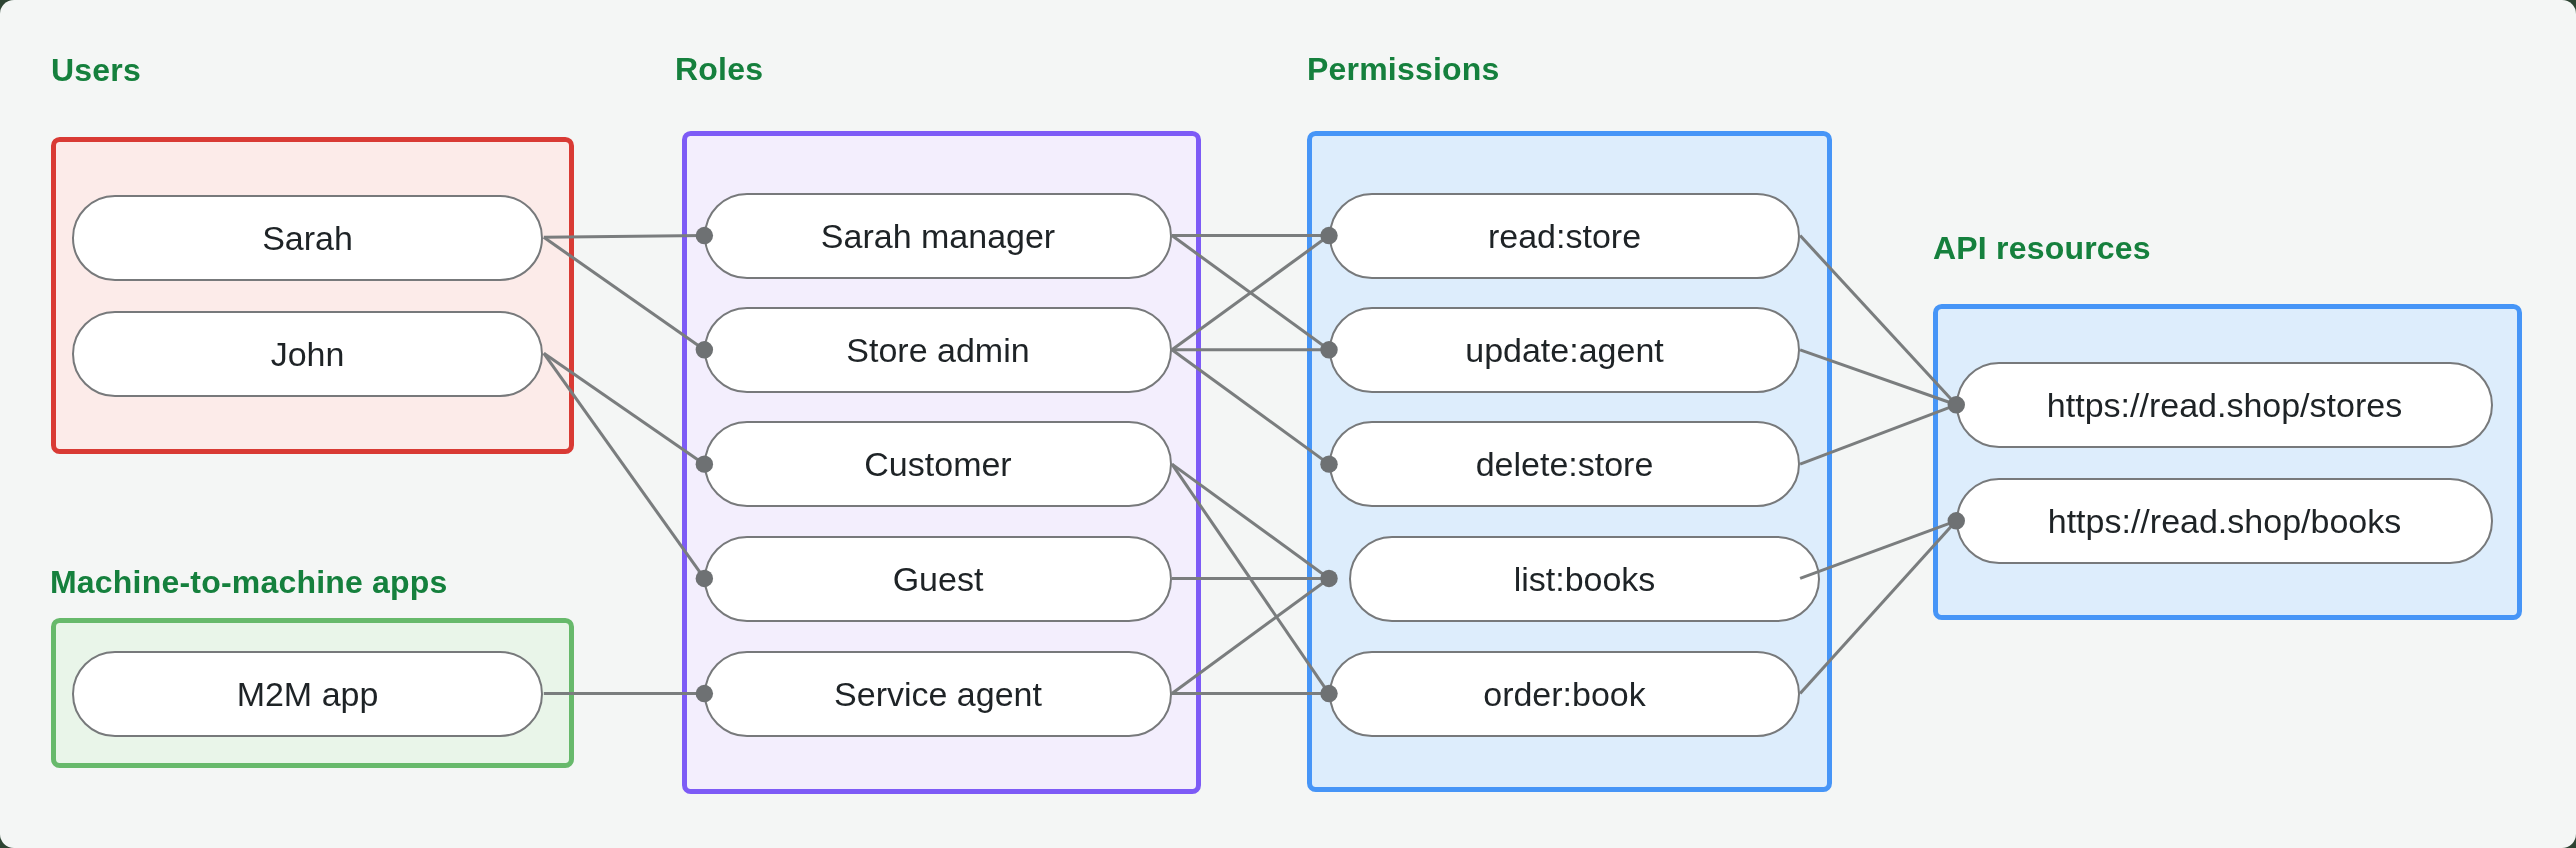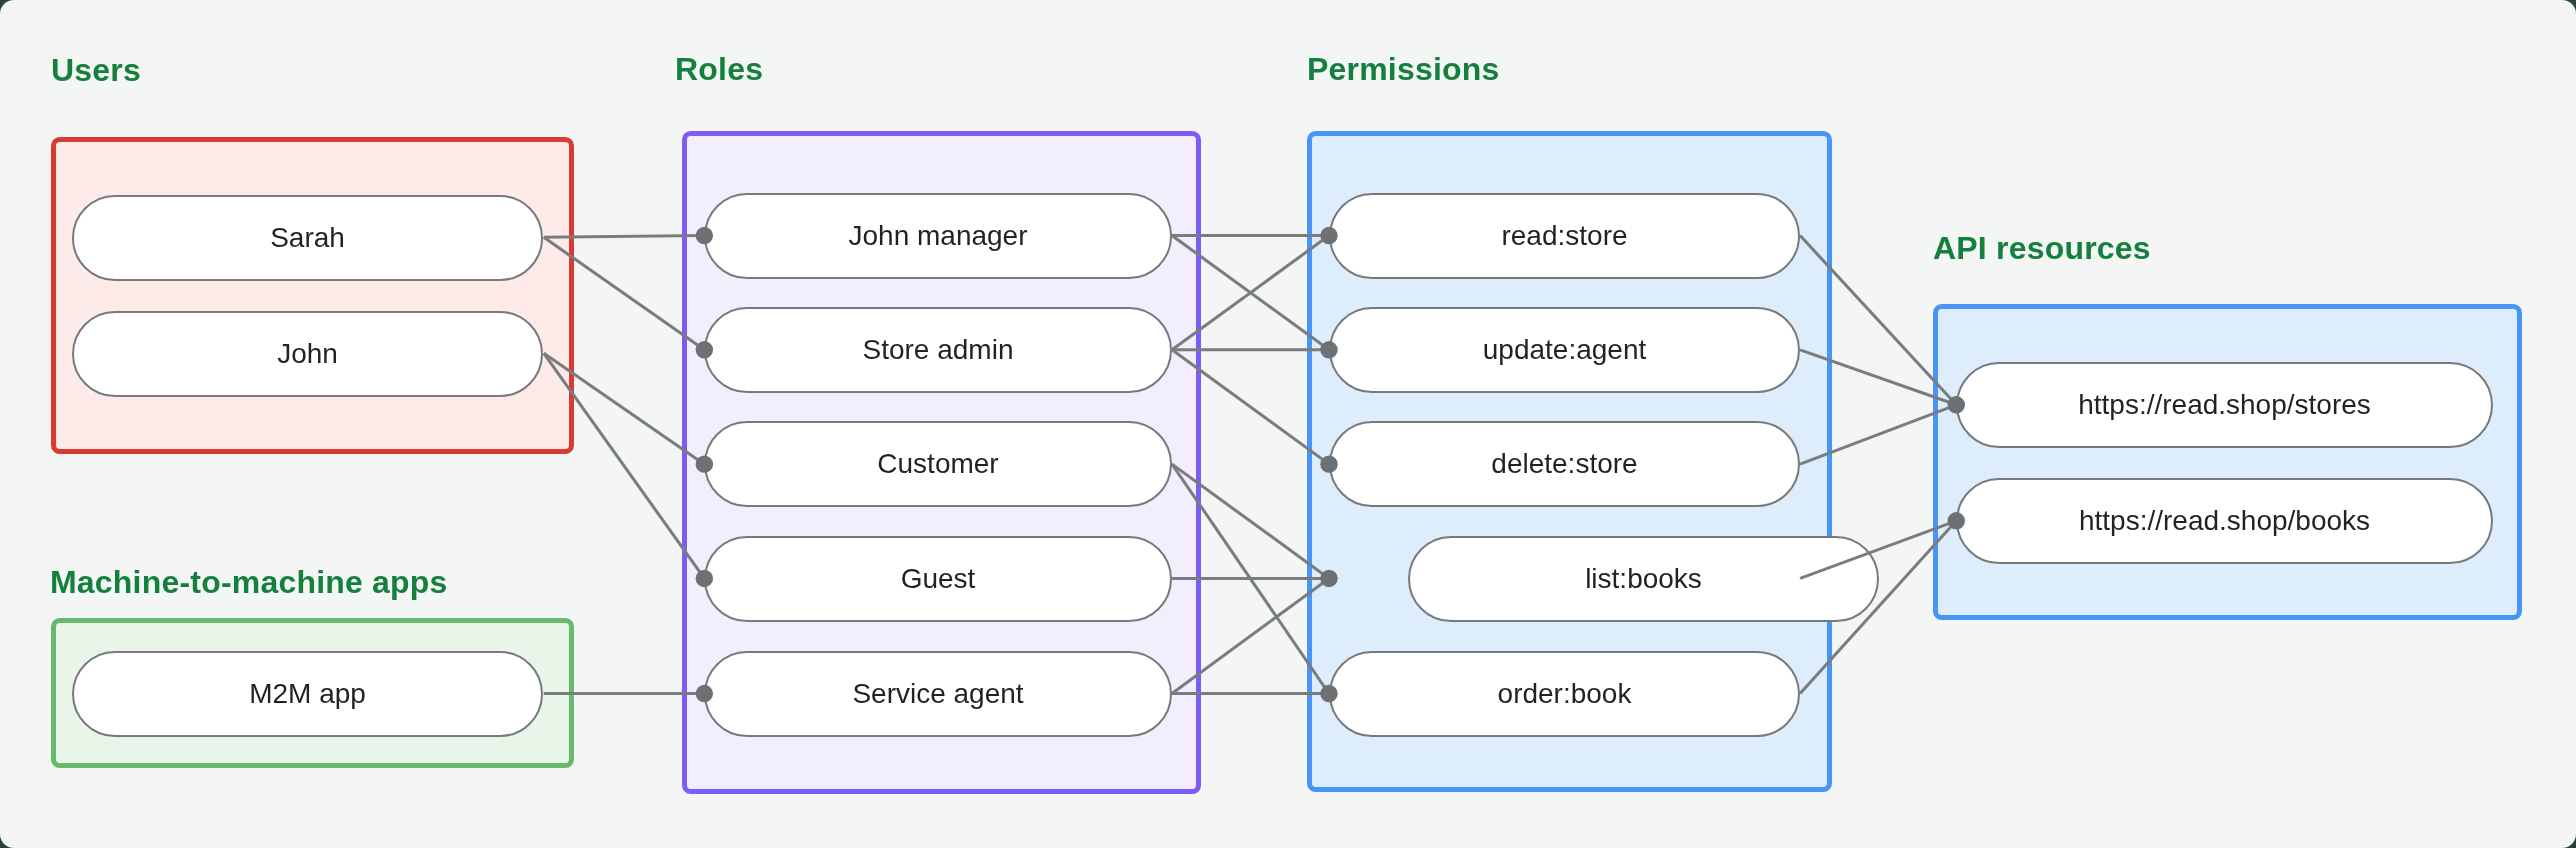--- a/index.html
+++ b/index.html
@@ -37,21 +37,21 @@
     position: absolute;
     box-sizing: border-box;
     background: #ffffff;
     border: 2.6px solid #77797b;
     border-radius: 52px;
     display: flex;
     align-items: center;
     justify-content: center;
   }
   .node span {
-    font-size: 28px;
+    font-size: 34px;
     font-weight: 400;
     color: #1e2326;
     white-space: nowrap;
   }
   svg.edges {
     position: absolute;
     left: 0;
     top: 0;
     pointer-events: none;
   }
@@ -76,21 +76,21 @@
   <div class="node" style="left: 72px; top: 195px; width: 471px; height: 86px;">
       <span>Sarah</span>
     </div>
   <div class="node" style="left: 72px; top: 311px; width: 471px; height: 86px;">
       <span>John</span>
     </div>
   <div class="node" style="left: 72px; top: 651px; width: 471px; height: 86px;">
       <span>M2M app</span>
     </div>
   <div class="node" style="left: 704px; top: 193px; width: 468px; height: 86px;">
-      <span>John manager</span>
+      <span>Sarah manager</span>
     </div>
   <div class="node" style="left: 704px; top: 307px; width: 468px; height: 86px;">
       <span>Store admin</span>
     </div>
   <div class="node" style="left: 704px; top: 421px; width: 468px; height: 86px;">
       <span>Customer</span>
     </div>
   <div class="node" style="left: 704px; top: 536px; width: 468px; height: 86px; text-align: center;">
       <span>Guest</span>
     </div>
@@ -99,21 +99,21 @@
     </div>
   <div class="node" style="left: 1329px; top: 193px; width: 471px; height: 86px;">
       <span>read:store</span>
     </div>
   <div class="node" style="left: 1329px; top: 307px; width: 471px; height: 86px;">
       <span>update:agent</span>
     </div>
   <div class="node" style="left: 1329px; top: 421px; width: 471px; height: 86px; justify-content: center;">
       <span>delete:store</span>
     </div>
-  <div class="node" style="left: 1408px; top: 536px; width: 471px; height: 86px;">
+  <div class="node" style="left: 1349px; top: 536px; width: 471px; height: 86px;">
       <span>list:books</span>
     </div>
   <div class="node" style="left: 1329px; top: 651px; width: 471px; height: 86px;">
       <span>order:book</span>
     </div>
   <div class="node" style="left: 1956px; top: 362px; width: 537px; height: 86px;">
       <span>https://read.shop/stores</span>
     </div>
   <div class="node" style="left: 1956px; top: 478px; width: 537px; height: 86px;">
       <span>https://read.shop/books</span>

